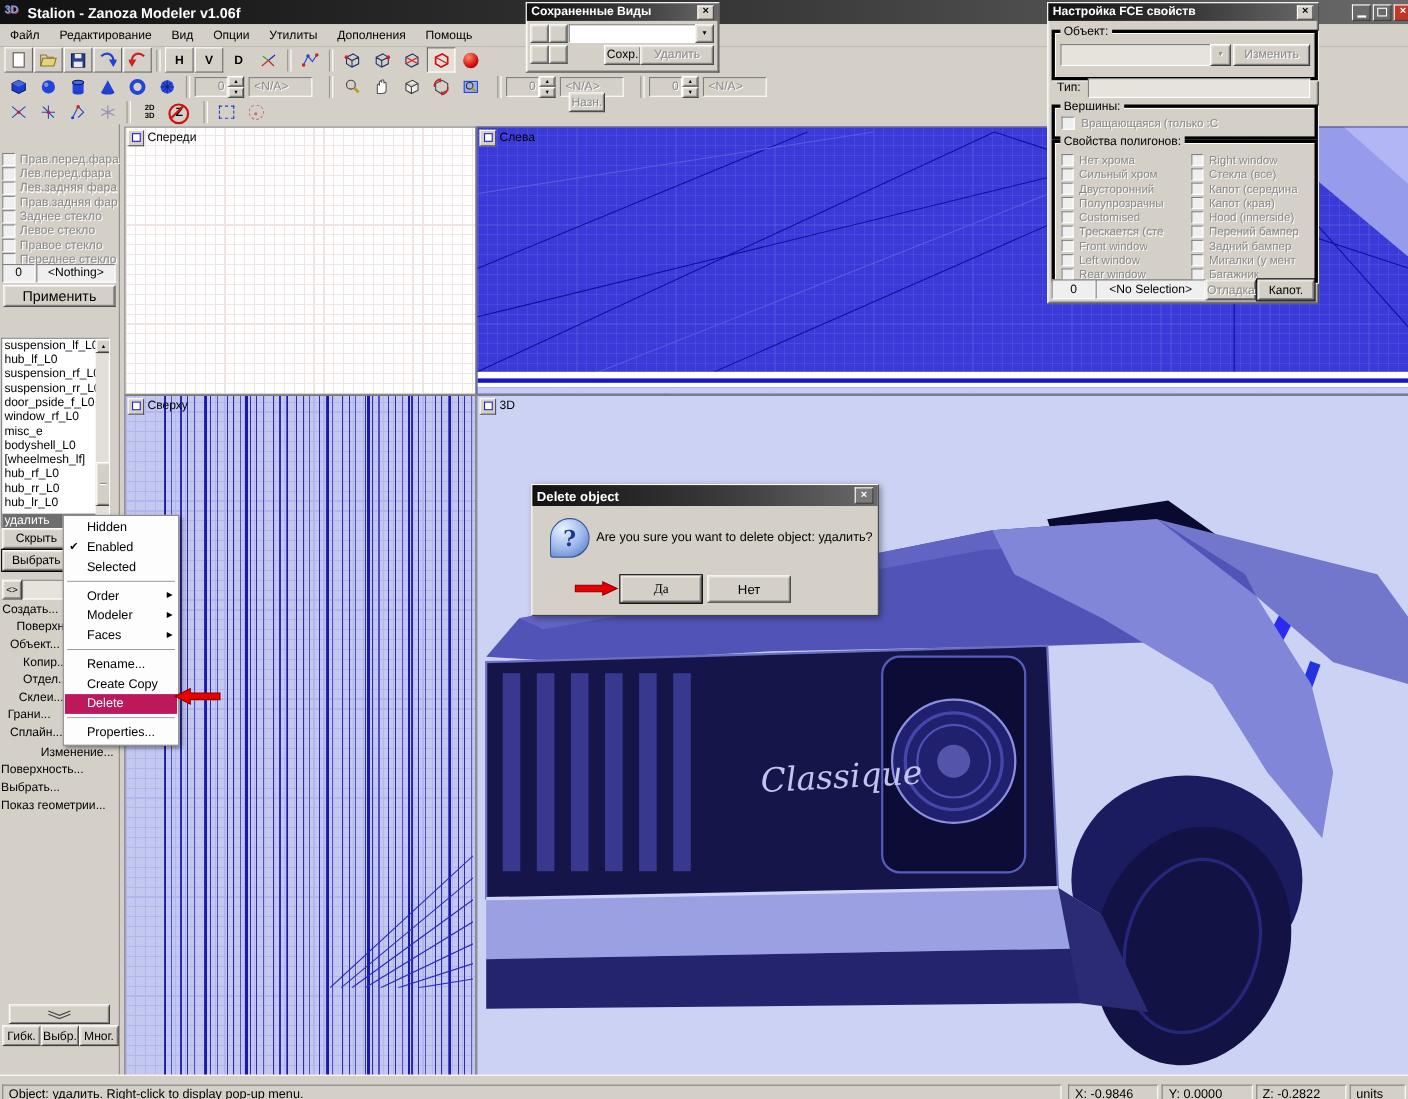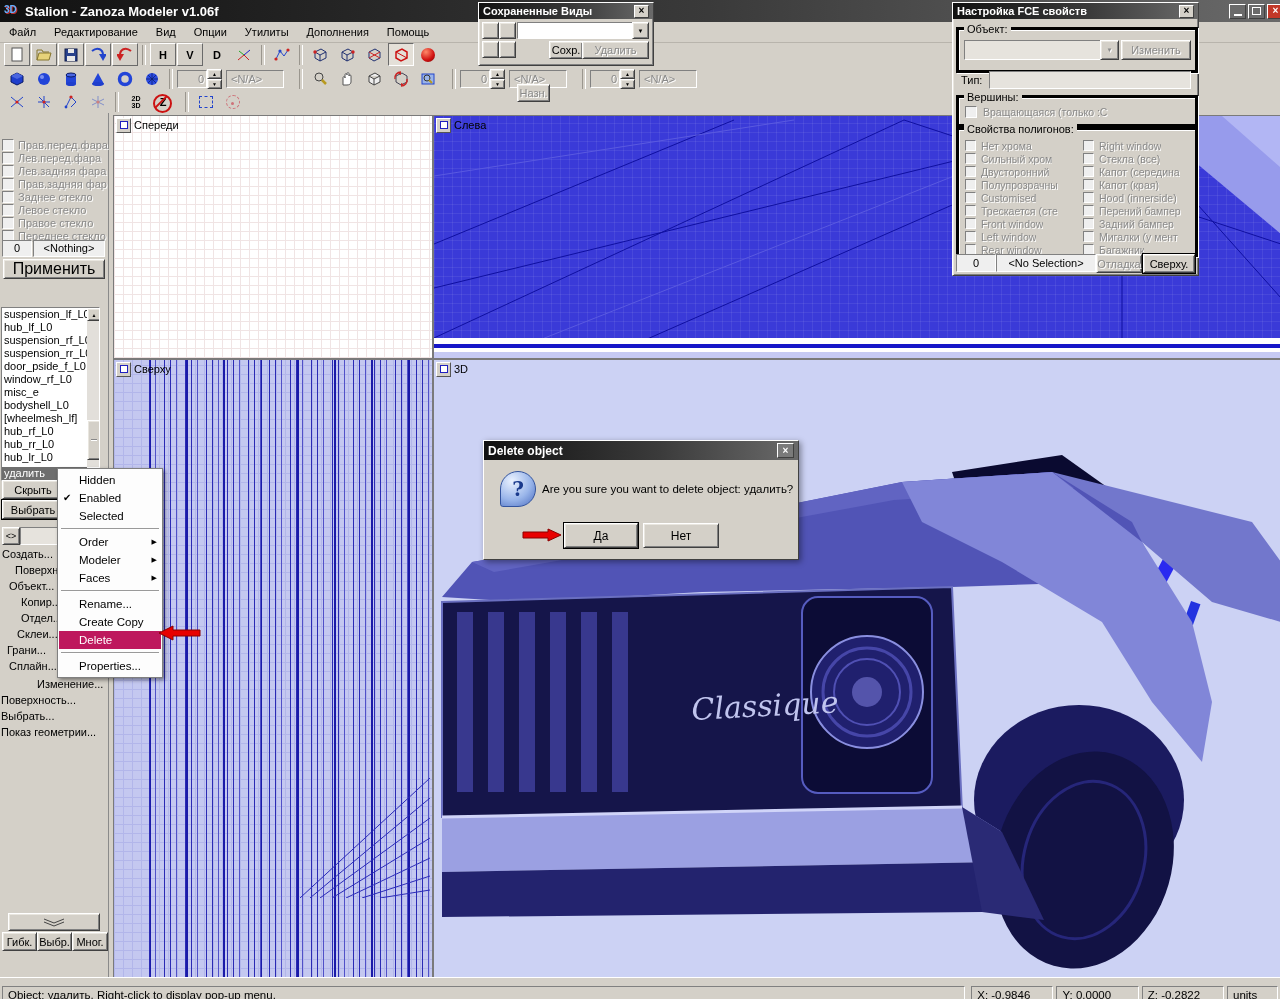--- a/index.html
+++ b/index.html
@@ -354,21 +354,21 @@
           <span class="cb"></span>
           <span class="dis">Правое стекло</span>
         </div>
       <div class="cbrow">
           <span class="cb"></span>
           <span class="dis">Переднее стекло</span>
         </div>
     </div>
     <div class="abs sunkflat" style="left:2px;top:127px;width:28px;height:15px;text-align:center;line-height:15px;background:#efefef;">0</div>
     <div class="abs sunkflat" style="left:33px;top:127px;width:70px;height:15px;text-align:center;line-height:15px;background:#efefef;">&lt;Nothing&gt;</div>
-    <div class="abs btn" style="left:3px;top:146px;width:100px;height:18px;font-size:16px;">Применить</div>
+    <div class="abs btn" style="left:3px;top:146px;width:100px;height:18px;font-size:13px;">Применить</div>
 
     <div class="abs sunkflat" style="left:1px;top:194px;width:97px;height:172px;background:#fff;overflow:hidden;">
       <div style="margin-right:12px;">
         <div class="lstitem">suspension_lf_L0</div>
         <div class="lstitem">hub_lf_L0</div>
         <div class="lstitem">suspension_rf_L0</div>
         <div class="lstitem">suspension_rr_L0</div>
         <div class="lstitem">door_pside_f_L0</div>
         <div class="lstitem">window_rf_L0</div>
         <div class="lstitem">misc_e</div>
@@ -644,21 +644,21 @@
           </div>
         <div class="fcerow">
             <span class="cb"></span>
             <span class="dis">Багажник</span>
           </div>
       </div>
     </div>
     <span class="abs sunkflat" style="left:3px;top:251px;width:38px;height:16px;text-align:center;line-height:16px;background:#efefef;">0</span>
     <span class="abs sunkflat" style="left:43px;top:251px;width:98px;height:16px;text-align:center;line-height:16px;background:#efefef;">&lt;No Selection&gt;</span>
     <span class="abs btn dis" style="left:143px;top:251px;width:44px;height:17px;">Отладка</span>
-    <span class="abs btn default" style="left:190px;top:251px;width:50px;height:17px;">Сверху.</span>
+    <span class="abs btn default" style="left:190px;top:251px;width:50px;height:17px;">Капот.</span>
   </div>
 
   <div class="abs" id="ctxmenu">
     <div class="mi">Hidden</div>
     <div class="mi"><span class="chk">✔</span><span>Enabled</span></div>
     <div class="mi">Selected</div>
     <div class="msep"></div>
     <div class="mi"><span>Order</span><span class="sub">▶</span></div>
     <div class="mi"><span>Modeler</span><span class="sub">▶</span></div>
     <div class="mi"><span>Faces</span><span class="sub">▶</span></div>
@@ -680,21 +680,21 @@
       <span style="flex:1"></span>
       <span class="xbtn" style="background:#7a7a7a;color:#fff;">×</span>
     </div>
     <div class="abs" style="left:16px;top:30px;width:34px;height:34px;border-radius:50% 50% 50% 8%;background:radial-gradient(circle at 11px 9px,#eaf2ff,#9ab6ea 55%,#4a6cc0);border:1px solid #33549e;display:flex;align-items:center;justify-content:center;">
       <span style="font-size:20px;font-weight:bold;color:#1a3a8c;font-family:'DejaVu Serif',serif;">?</span>
     </div>
     <div class="abs" style="left:58px;top:42px;width:252px;font-size:11.5px;">Are you sure you want to delete object: удалить?</div>
     <svg class="abs" width="40" height="14" style="left:38px;top:87px;">
       <polygon points="39,7 26,1 26,4 1,4 1,10 26,10 26,13" fill="#e80000" stroke="#8a0000"></polygon>
     </svg>
-    <div class="abs btn default" style="left:80px;top:82px;width:72px;height:23px;font-size:12px;">Да</div>
+    <div class="abs btn default" style="left:80px;top:82px;width:72px;height:23px;font-size:12px;font-family:Liberation Serif, serif;">Да</div>
     <div class="abs btn" style="left:159px;top:82px;width:74px;height:23px;font-size:12px;">Нет</div>
   </div>
 
   <div class="abs" id="statusbar">
     <span class="stcell" style="width:975px;">Object: удалить. Right-click to display pop-up menu.</span>
     <span style="flex:1"></span>
     <span class="stcell" style="width:72px;">X: -0.9846</span>
     <span class="stcell" style="width:72px;">Y: 0.0000</span>
     <span class="stcell" style="width:72px;">Z: -0.2822</span>
     <span class="stcell" style="width:40px;">units</span>

